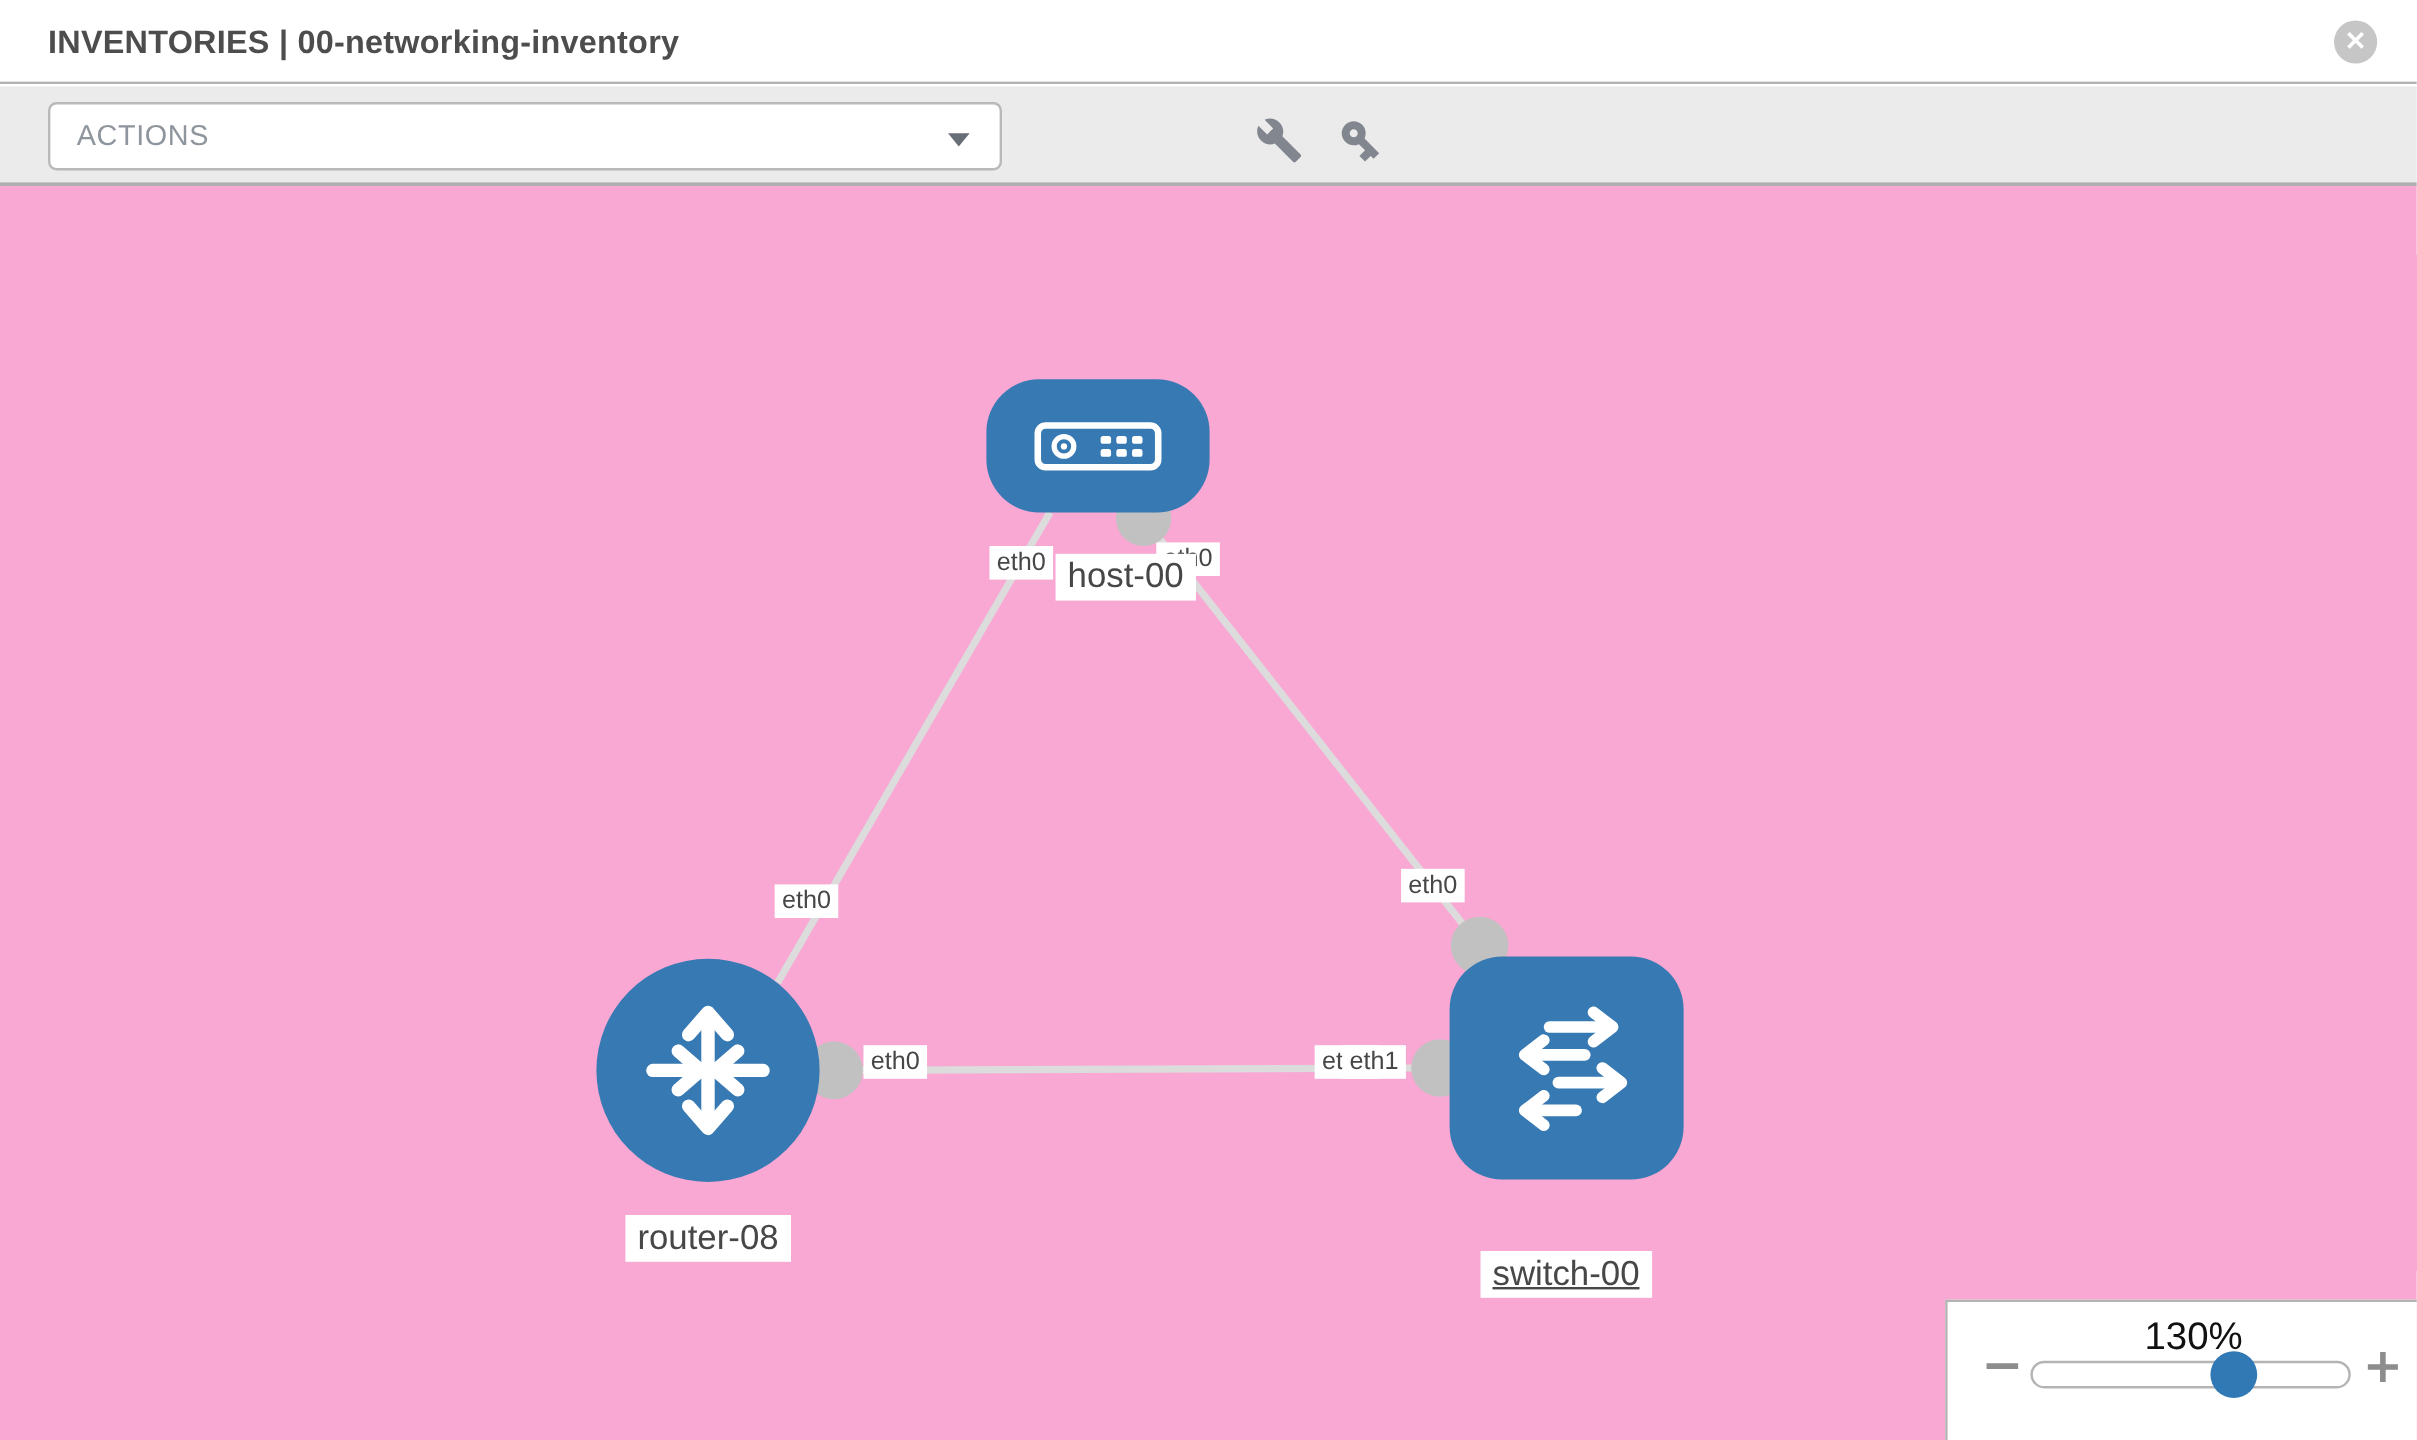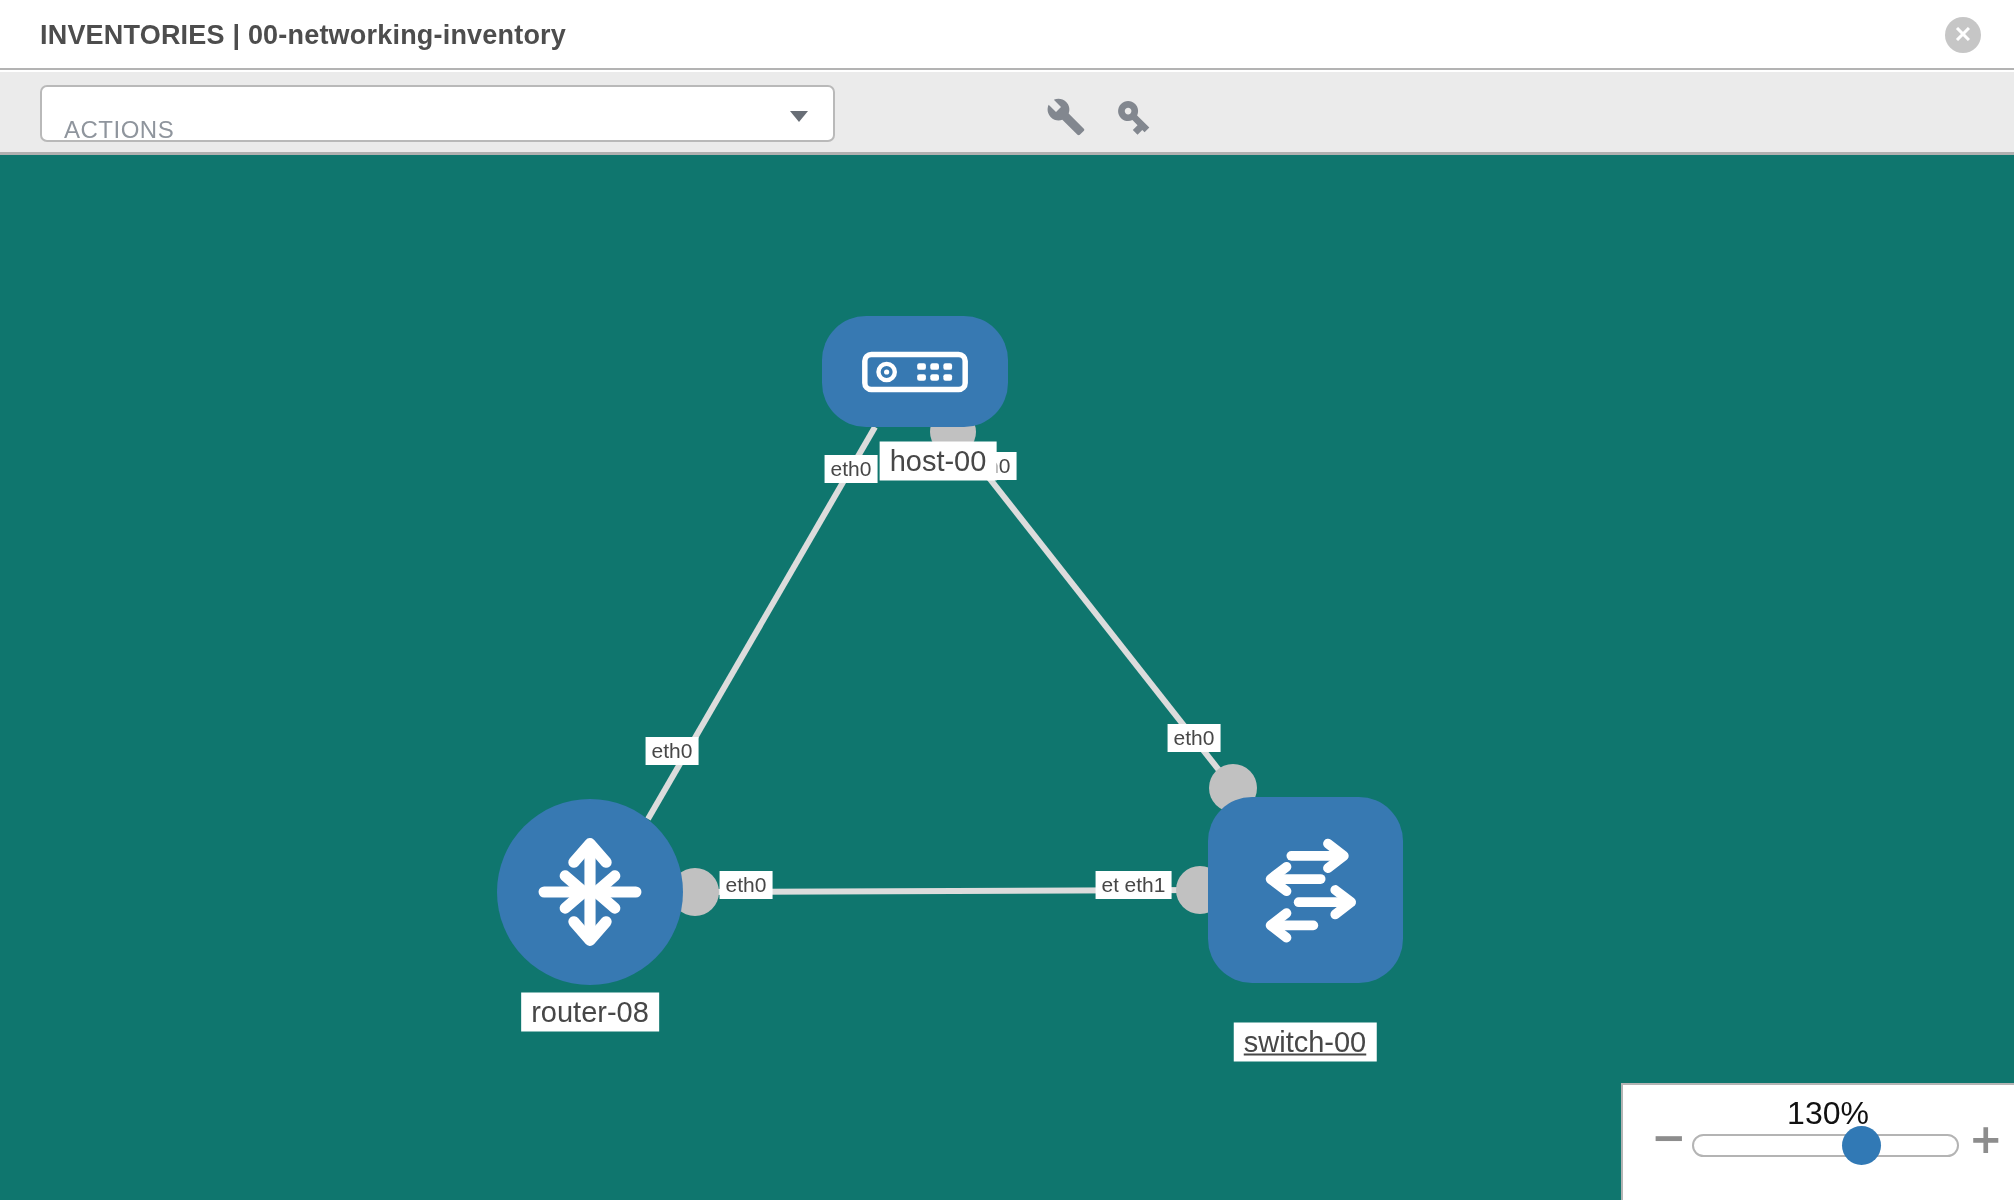--- a/index.html
+++ b/index.html
@@ -15,41 +15,41 @@
   .close-btn { position:absolute; left:1945px; top:17px; width:36px; height:36px;
                border-radius:50%; background:#c6c6c6; color:#ffffff; text-align:center;
                line-height:36px; font-size:22px; font-weight:bold; cursor:pointer; }
 
   
   .toolbar { position:absolute; left:0; top:72px; width:2014px; height:83px;
              background:#ebebeb; border-bottom:3px solid #b0b0b0; }
   .dropdown { position:absolute; top:13px; height:57px; background:#ffffff;
               border:2px solid #b9b9b9; border-radius:7px; }
   .dropdown .dd-label { position:absolute; left:22px; top:0; line-height:53px;
-                        font-size:24px; color:#8f959d; letter-spacing:.5px;margin-top:16px; }
+                        font-size:24px; color:#8f959d; letter-spacing:.5px; }
   .dd-caret { position:absolute; right:25px; top:24px; width:0; height:0;
               border-left:9px solid transparent; border-right:9px solid transparent;
               border-top:11px solid #686e76; }
   .actions-dd { left:40px; width:795px; }
   .search-dd  { left:1182px; width:783px; }
   .tool-icon { position:absolute; top:97px; width:40px; height:40px; color:#82878f; cursor:pointer; }
   .tool-icon svg { width:100%; height:100%; fill:#82878f; }
   .wrench { left:1046px; } .key { left:1114px; }
 
   
   .canvas { position:absolute; left:0; top:155px; width:2014px; height:1045px;
-            background:#0f766e; }
+            background:#f9a8d4; }
   .links { position:absolute; left:0; top:0; z-index:1; }
   .iface-dot { position:absolute; border-radius:50%; background:#c1c1c1; z-index:2; }
   .node { position:absolute; background:#3779b2; z-index:3;
           display:flex; align-items:center; justify-content:center; cursor:pointer; }
   .node svg { display:block; }
   .nlabel { position:absolute; transform:translate(-50%,-50%); z-index:4;
             background:#ffffff; color:#474747; white-space:nowrap; }
-  .name-label { font-size:29px; padding:3px 10px; }
+  .name-label { font-size:29px; padding:3px 10px;margin-top:20px; }
   .eth-label  { font-size:21px; padding:2px 6px; }
 
   
   .zoom-panel { position:absolute; left:1621px; top:1083px; width:500px; height:210px;
                 background:#ffffff; border:2px solid #b4b4b4; z-index:5; }
   .zoom-level { position:absolute; left:155px; top:10px; width:100px; text-align:center;
                 font-size:32px; color:#111111; }
   .zoom-minus, .zoom-plus { position:absolute; color:#8d8d8d; font-weight:bold;
                 cursor:pointer; font-family:"DejaVu Sans", sans-serif; }
   .zoom-minus { left:28px; top:28px; font-size:42px; }

